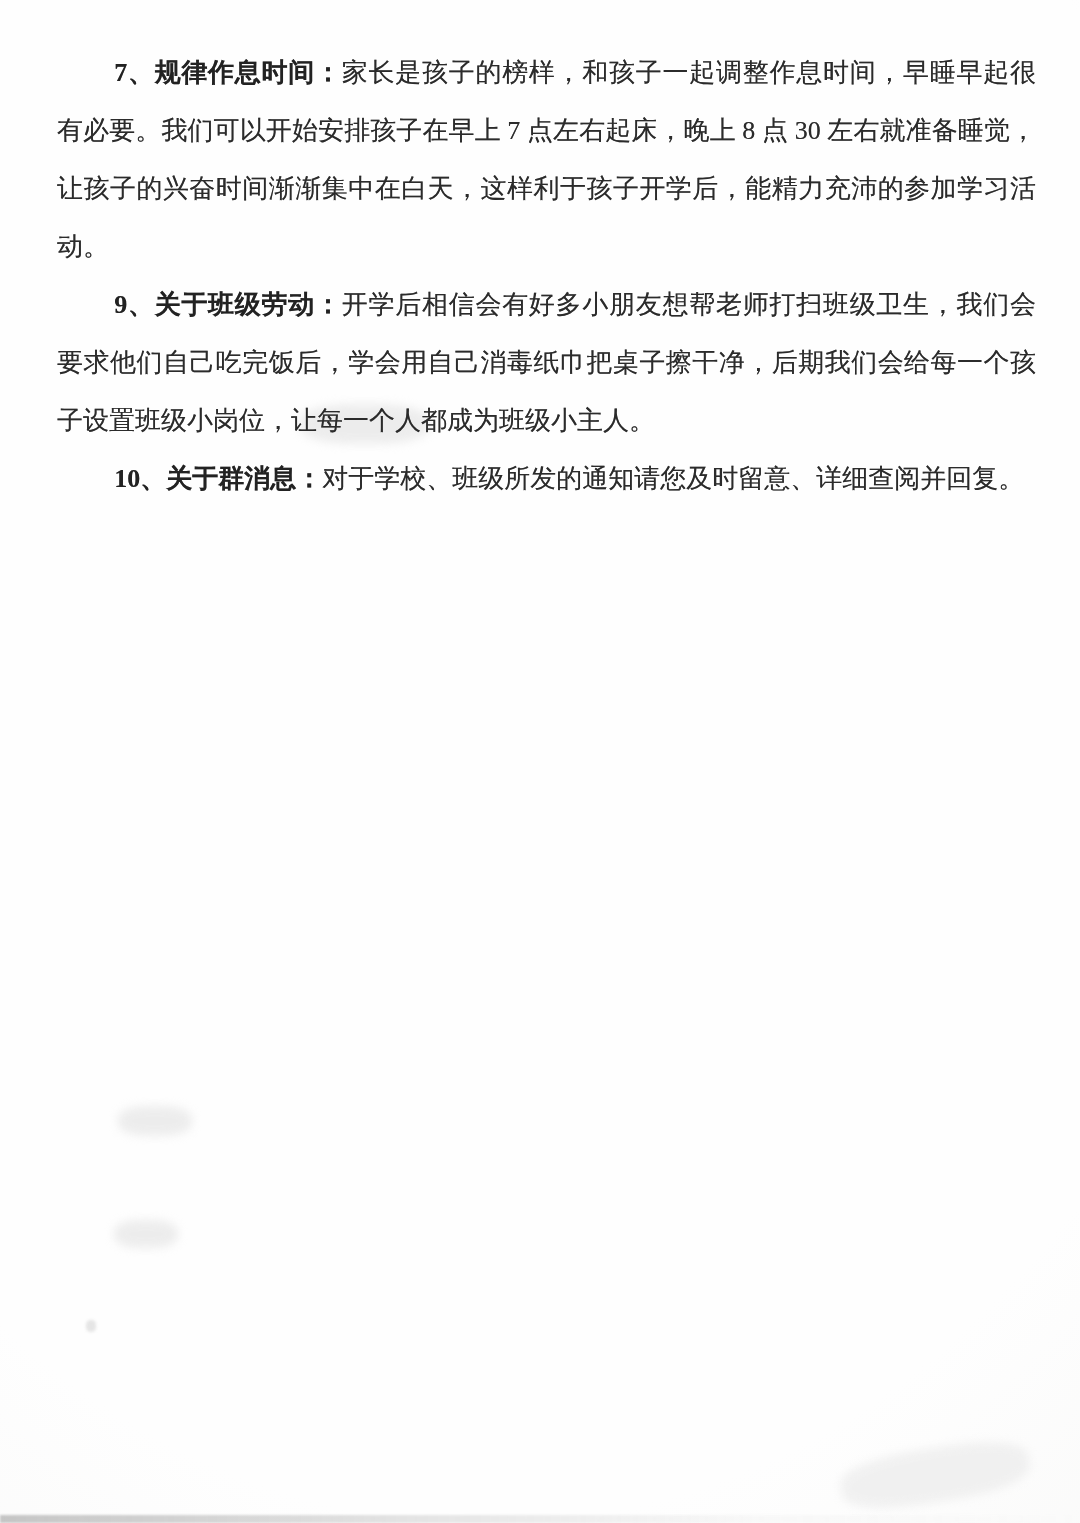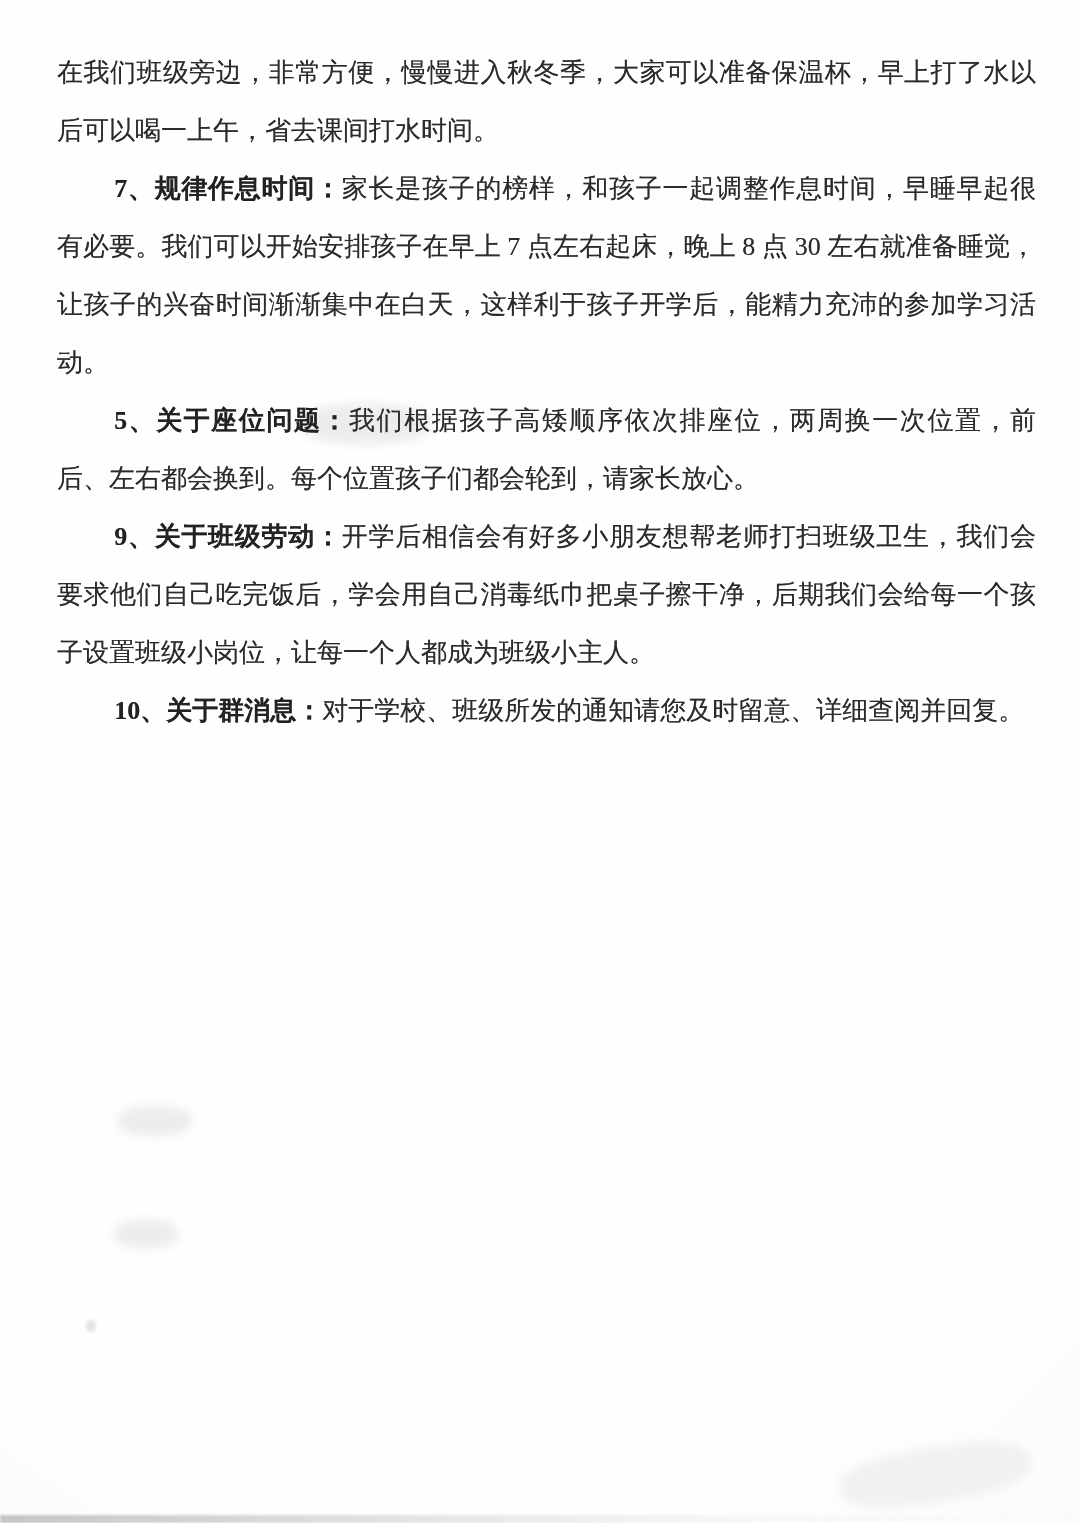--- a/index.html
+++ b/index.html
@@ -69,21 +69,19 @@
 <body>
 
 <div class="page">
   <div class="smudge s1"></div>
   <div class="smudge s2"></div>
   <div class="smudge s3"></div>
   <div class="smudge s4"></div>
   <div class="smudge s5"></div>
 
   <div class="content">
-      <p class="para"><span class="body">在我们班级旁边，非常方便，慢慢进入秋冬季，大家可以准备保温杯，早上打了水以后可以喝一上午，省去课间打水时间。</span></p>
       <p class="para indent"><span class="heading">7、规律作息时间：</span><span class="body">家长是孩子的榜样，和孩子一起调整作息时间，早睡早起很有必要。我们可以开始安排孩子在早上 7 点左右起床，晚上 8 点 30 左右就准备睡觉，让孩子的兴奋时间渐渐集中在白天，这样利于孩子开学后，能精力充沛的参加学习活动。</span></p>
-      <p class="para indent"><span class="heading">5、关于座位问题：</span><span class="body">我们根据孩子高矮顺序依次排座位，两周换一次位置，前后、左右都会换到。每个位置孩子们都会轮到，请家长放心。</span></p>
       <p class="para indent"><span class="heading">9、关于班级劳动：</span><span class="body">开学后相信会有好多小朋友想帮老师打扫班级卫生，我们会要求他们自己吃完饭后，学会用自己消毒纸巾把桌子擦干净，后期我们会给每一个孩子设置班级小岗位，让每一个人都成为班级小主人。</span></p>
       <p class="para indent"><span class="heading">10、关于群消息：</span><span class="body">对于学校、班级所发的通知请您及时留意、详细查阅并回复。</span></p>
     </div>
 
   <div class="edge-shadow"></div>
 </div>
 
 </body></html>

